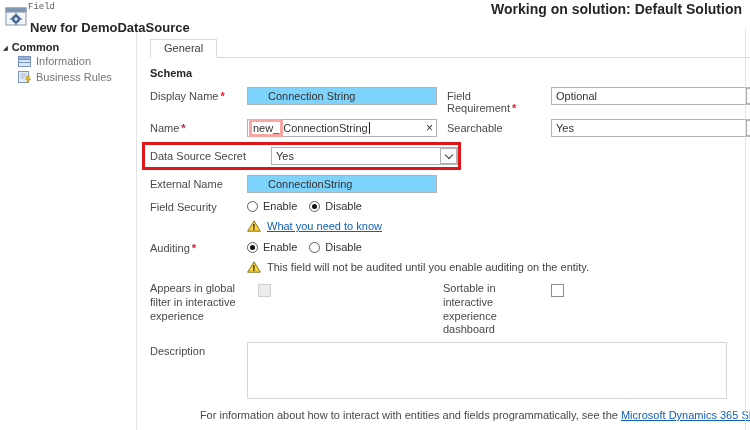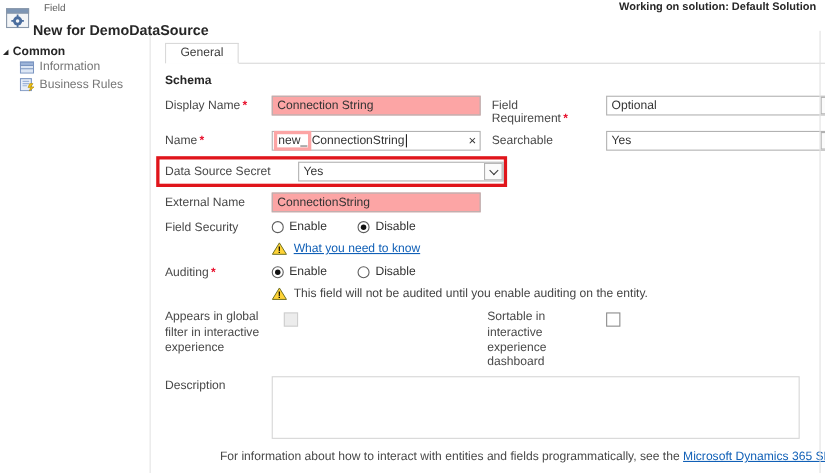--- a/index.html
+++ b/index.html
@@ -5,64 +5,64 @@
   * { box-sizing: border-box; }
   html,body { margin:0; padding:0; }
   body {
     width:750px; height:430px; overflow:hidden; background:#fff;
     font-family:"Liberation Sans", sans-serif; font-size:11px; color:#444;
     position:relative;
   }
   
   .header { position:relative; height:28px; }
   .app-icon { position:absolute; left:5px; top:6px; width:22px; height:22px; }
-  .app-label { position:absolute; left:40px; top:2px; font-size:9px; color:#595959; }
+  .app-label { position:absolute; left:28px; top:2px; font-size:9px; color:#595959;font-family:Liberation Mono, monospace; }
   .page-title { position:absolute; left:30px; top:20px; font-size:13px; font-weight:bold; color:#262626; }
-  .solution { position:absolute; right:8px; top:1px; font-size:10px; font-weight:bold; color:#262626; }
+  .solution { position:absolute; right:8px; top:1px; font-size:14px; font-weight:bold; color:#262626; }
   
   .bodywrap { display:flex; height:402px; }
   .sidebar { width:137px; flex:none; border-right:1px solid #e4e4e4; padding-top:13px; }
   .sidebar-group { font-weight:bold; color:#262626; padding-left:3px; display:flex; align-items:center; }
   .tri { font-size:6px; margin-right:4px; color:#262626; }
   .sidebar-item { display:flex; align-items:center; gap:5px; padding:2px 0 2px 18px; color:#767676; cursor:pointer; }
   .sidebar-item .sicon { flex:none; width:13px; height:12px; }
   .main { flex:1; padding:11px 5px 0 13px; position:relative; }
   .vline { position:absolute; right:4px; top:28px; height:402px; width:1px; background:#e2e2e2; }
   
   .tabstrip { display:flex; border-bottom:1px solid #d9d9d9; }
   .tab { border:1px solid #d9d9d9; border-bottom:1px solid #fff; margin-bottom:-1px;
          padding:2px 13px 3px; background:#fff; color:#3c3c3c; cursor:default; }
   
   .form { padding-top:7px; }
   .sec-h { font-weight:bold; color:#262626; margin:2px 0 8px; }
   .row { display:flex; align-items:flex-start; margin-bottom:5px; }
   .lbl { width:97px; flex:none; padding-top:3px; color:#494949; }
   .req { color:#e8112d; margin-left:2px; font-weight:bold; }
   .rlbl { width:80px; flex:none; margin-left:10px; padding-top:3px; color:#494949; }
-  input.txt { height:18px; border:1px solid #b2b2b2; background:#fca5a5; font:inherit; color:#333; padding:0 4px; }
+  input.txt { height:18px; border:1px solid #b2b2b2; background:#7dd3fc; font:inherit; color:#333; padding:0 20px; }
   .select { height:18px; border:1px solid #b2b2b2; background:#fff; display:flex; align-items:center;
             justify-content:space-between; padding-left:4px; color:#333; cursor:pointer;margin-left:24px; }
   .chev { width:17px; height:16px; border:1px solid #b0b0b0; background:#fbfbfb;
           display:flex; align-items:center; justify-content:center; flex:none; }
   .chev::before { content:""; width:5px; height:5px; border-right:1.5px solid #3b3b3b;
           border-bottom:1.5px solid #3b3b3b; transform:rotate(45deg); margin-top:-2px; }
   .w-std  { width:190px; }
   .w-right{ width:213px; }
   
   .namebox { width:190px; height:18px; border:1px solid #b2b2b2; display:flex; align-items:center; padding:0 3px 0 1px; }
   .prefix { border:3px solid #fca5a5; padding:0 1px; color:#333; }
   .nameval { color:#333; }
   .caret { width:1px; height:12px; background:#222; margin-left:1px; }
   .spacer { flex:1; }
   .clear-x { color:#333; font-size:12px; cursor:pointer; line-height:1; }
   
   .annotation { border:3px solid #e0151b; width:319px; margin:0 0 5px -8px; padding:2px 0 2px 5px; }
   .annotation .row { margin-bottom:0; }
   
-  .radio-group { display:flex; align-items:center; gap:28px; padding-top:2px; }
+  .radio-group { display:flex; align-items:center; gap:12px; padding-top:2px; }
   .radio-opt { display:flex; align-items:center; gap:5px; color:#333; }
   .radio { width:11px; height:11px; border:1px solid #5e5e5e; border-radius:50%; background:#fff; position:relative; flex:none; }
   .radio.on::after { content:""; position:absolute; left:2px; top:2px; width:5px; height:5px; border-radius:50%; background:#111; }
   
   .warnrow { display:flex; align-items:center; gap:6px; margin:2px 0 7px 97px; padding-top:2px; }
   .warn-svg { flex:none; }
   a.link { color:#1160b7; text-decoration:underline; cursor:pointer; }
   
   textarea.desc { width:480px; height:57px; border:1px solid #d6d6d6; resize:none; font:inherit; background:#fff; }
   

